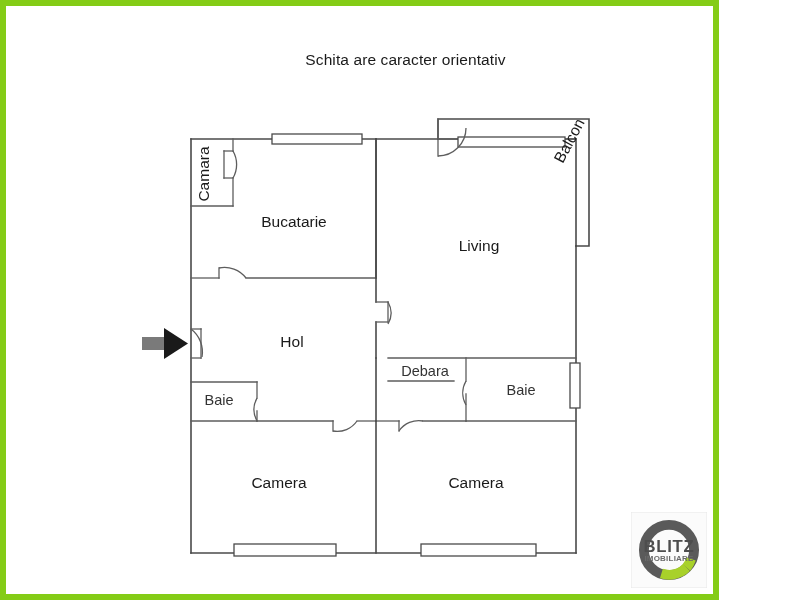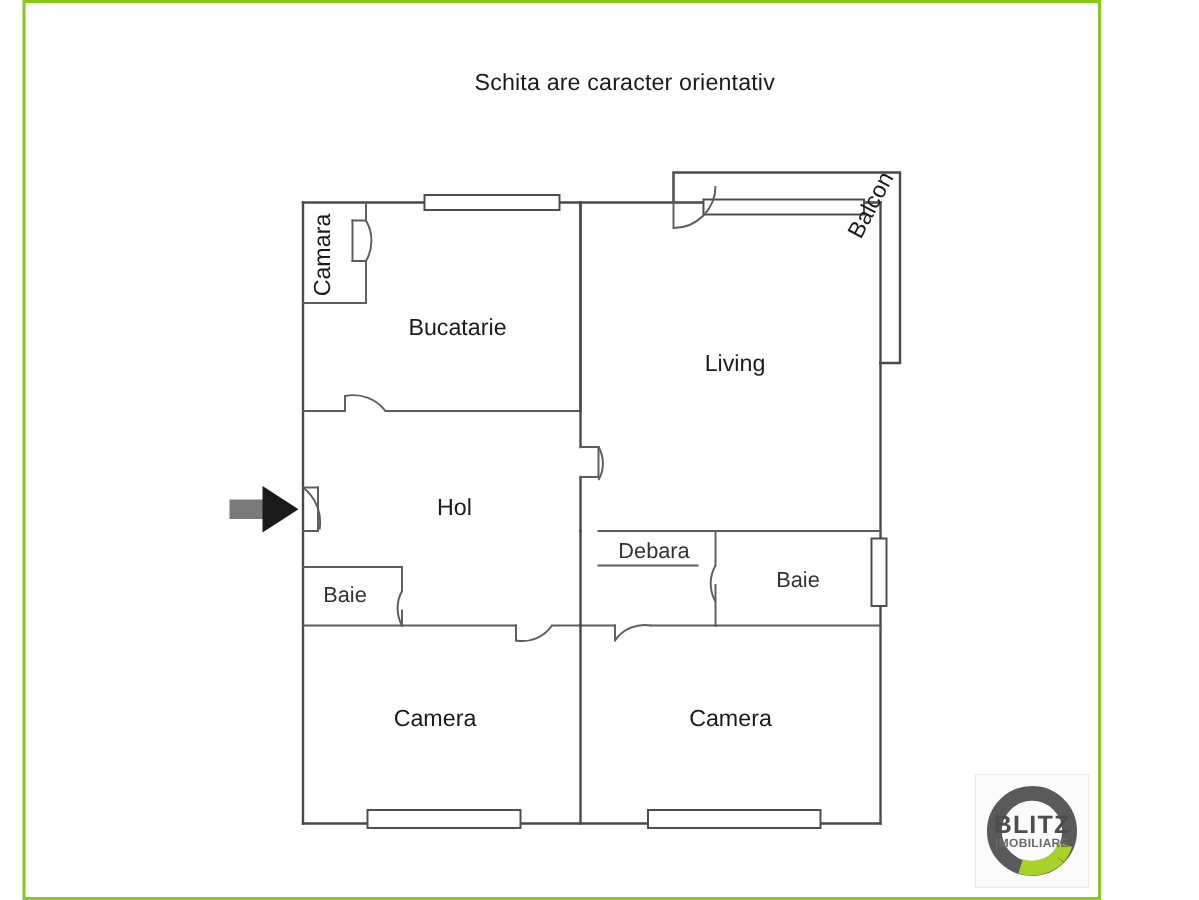--- a/index.html
+++ b/index.html
@@ -13,22 +13,21 @@
     height: 600px;
     font-family: "Liberation Sans", sans-serif;
     overflow: hidden;
   }
   #page {
     position: relative;
     width: 719px;
     height: 600px;
     background: #ffffff;
     box-sizing: border-box;
-    border: 2px solid #84cc16;
-    margin-left: 15px;
+    border: 6px solid #84cc16;
   }
   #plan-title {
     position: absolute;
     left: 0;
     top: 45px;
     width: 799px;
     text-align: center;
     font-size: 15.5px;
     color: #1a1a1a;
     letter-spacing: 0.1px;

